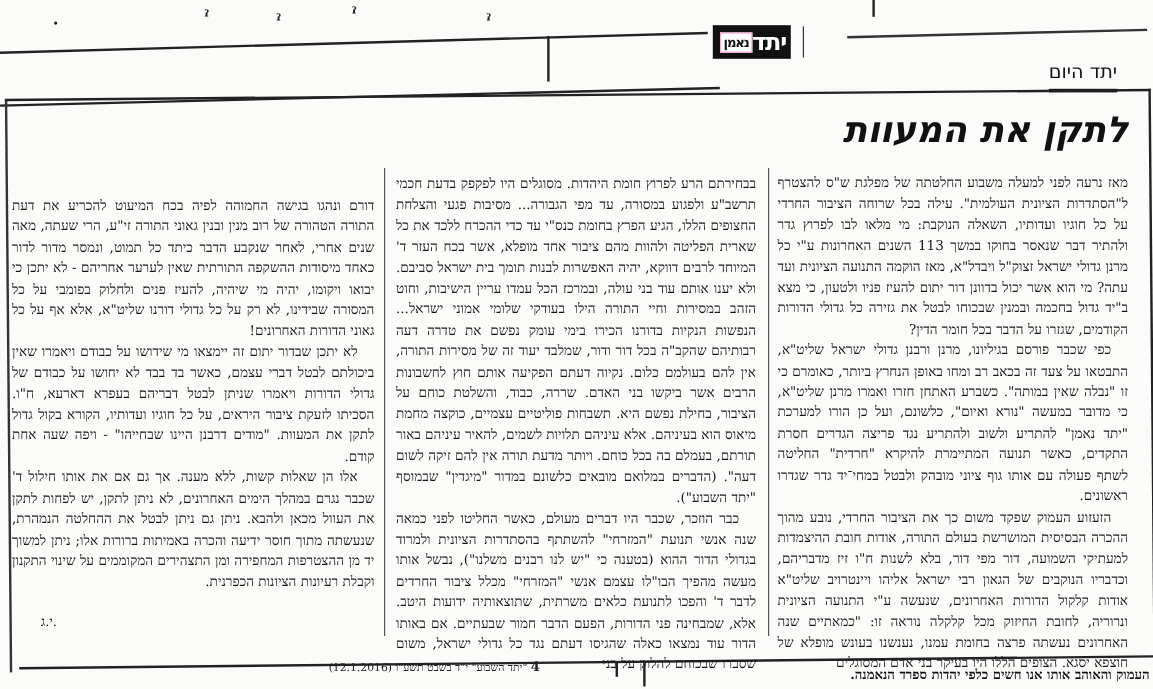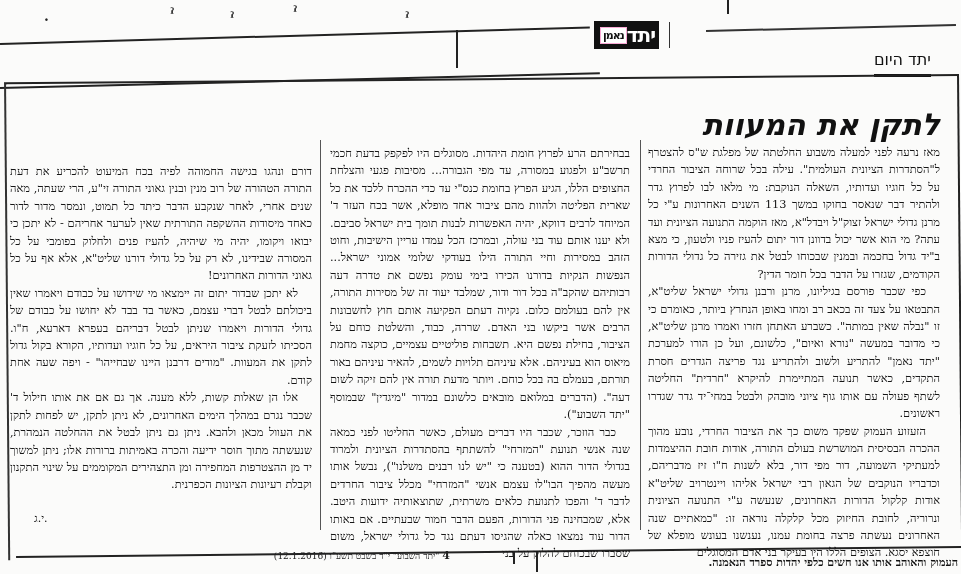--- a/index.html
+++ b/index.html
@@ -24,21 +24,21 @@
     position:absolute; left:854px; top:50px; font-family:"DejaVu Sans", sans-serif; font-size:16px;
     direction:rtl; border-bottom:3px solid #111; padding-bottom:5px; color:#111;margin-left:20px;
   }
   .box {
     position:absolute; left:4px; top:74px; width:951px; height:476px;
     border-top:2px solid #222; border-right:2px solid #222; border-left:2px solid #333;
     transform:rotate(-0.5deg); transform-origin:right top;
   }
   .box-bottom { position:absolute; left:16px; top:546px; width:945px; height:2px; background:#222; transform:rotate(-0.6deg); transform-origin:right top; }
   .headline {
-    position:absolute; left:650px; top:87px; width:290px; text-align:right; direction:rtl;
+    position:absolute; left:650px; top:71px; width:290px; text-align:right; direction:rtl;
     font-family:"DejaVu Sans", sans-serif; font-weight:bold; font-style:italic; font-size:30px; color:#111;
   }
   .col {
     position:absolute; direction:rtl; text-align:justify;
     font-size:11.3px; line-height:17.4px; color:#161616;
   }
   .col p { margin:0; text-indent:14px; }
   .col p.noindent { text-indent:0; }
   .col-right { left:648px; top:144px; width:292px; height:260px; }
   .col-mid { left:330px; top:145px; width:300px; height:385px; }

